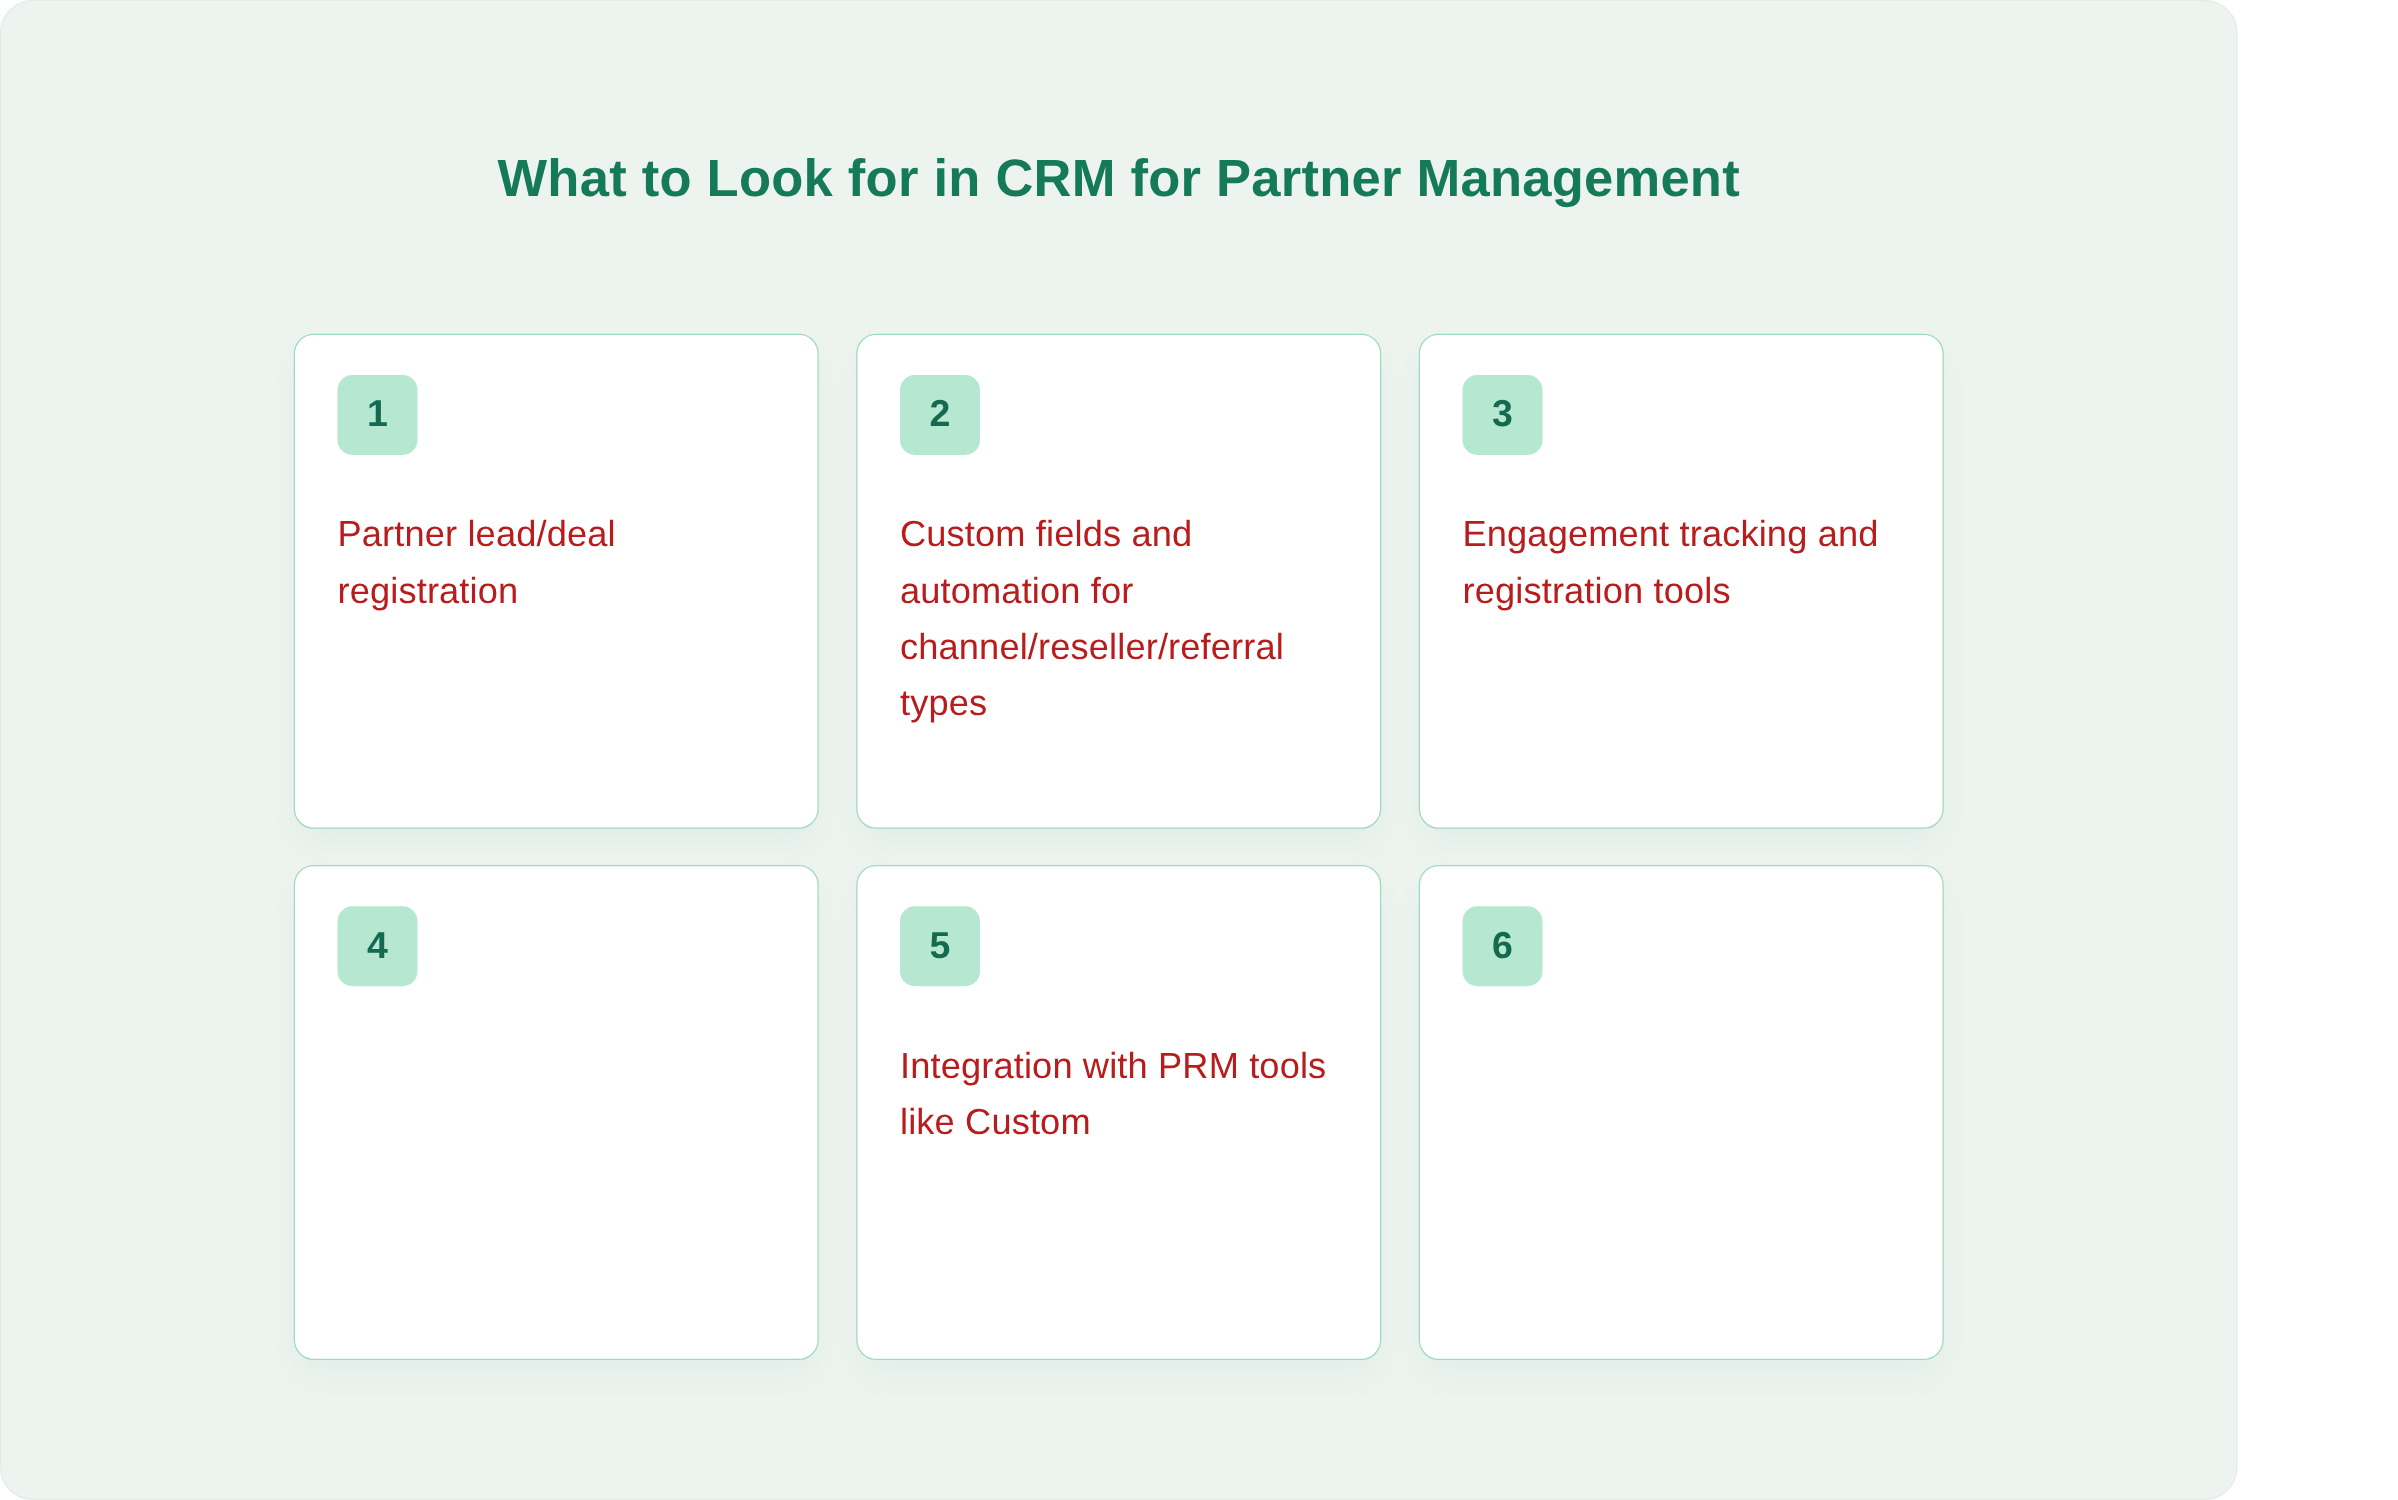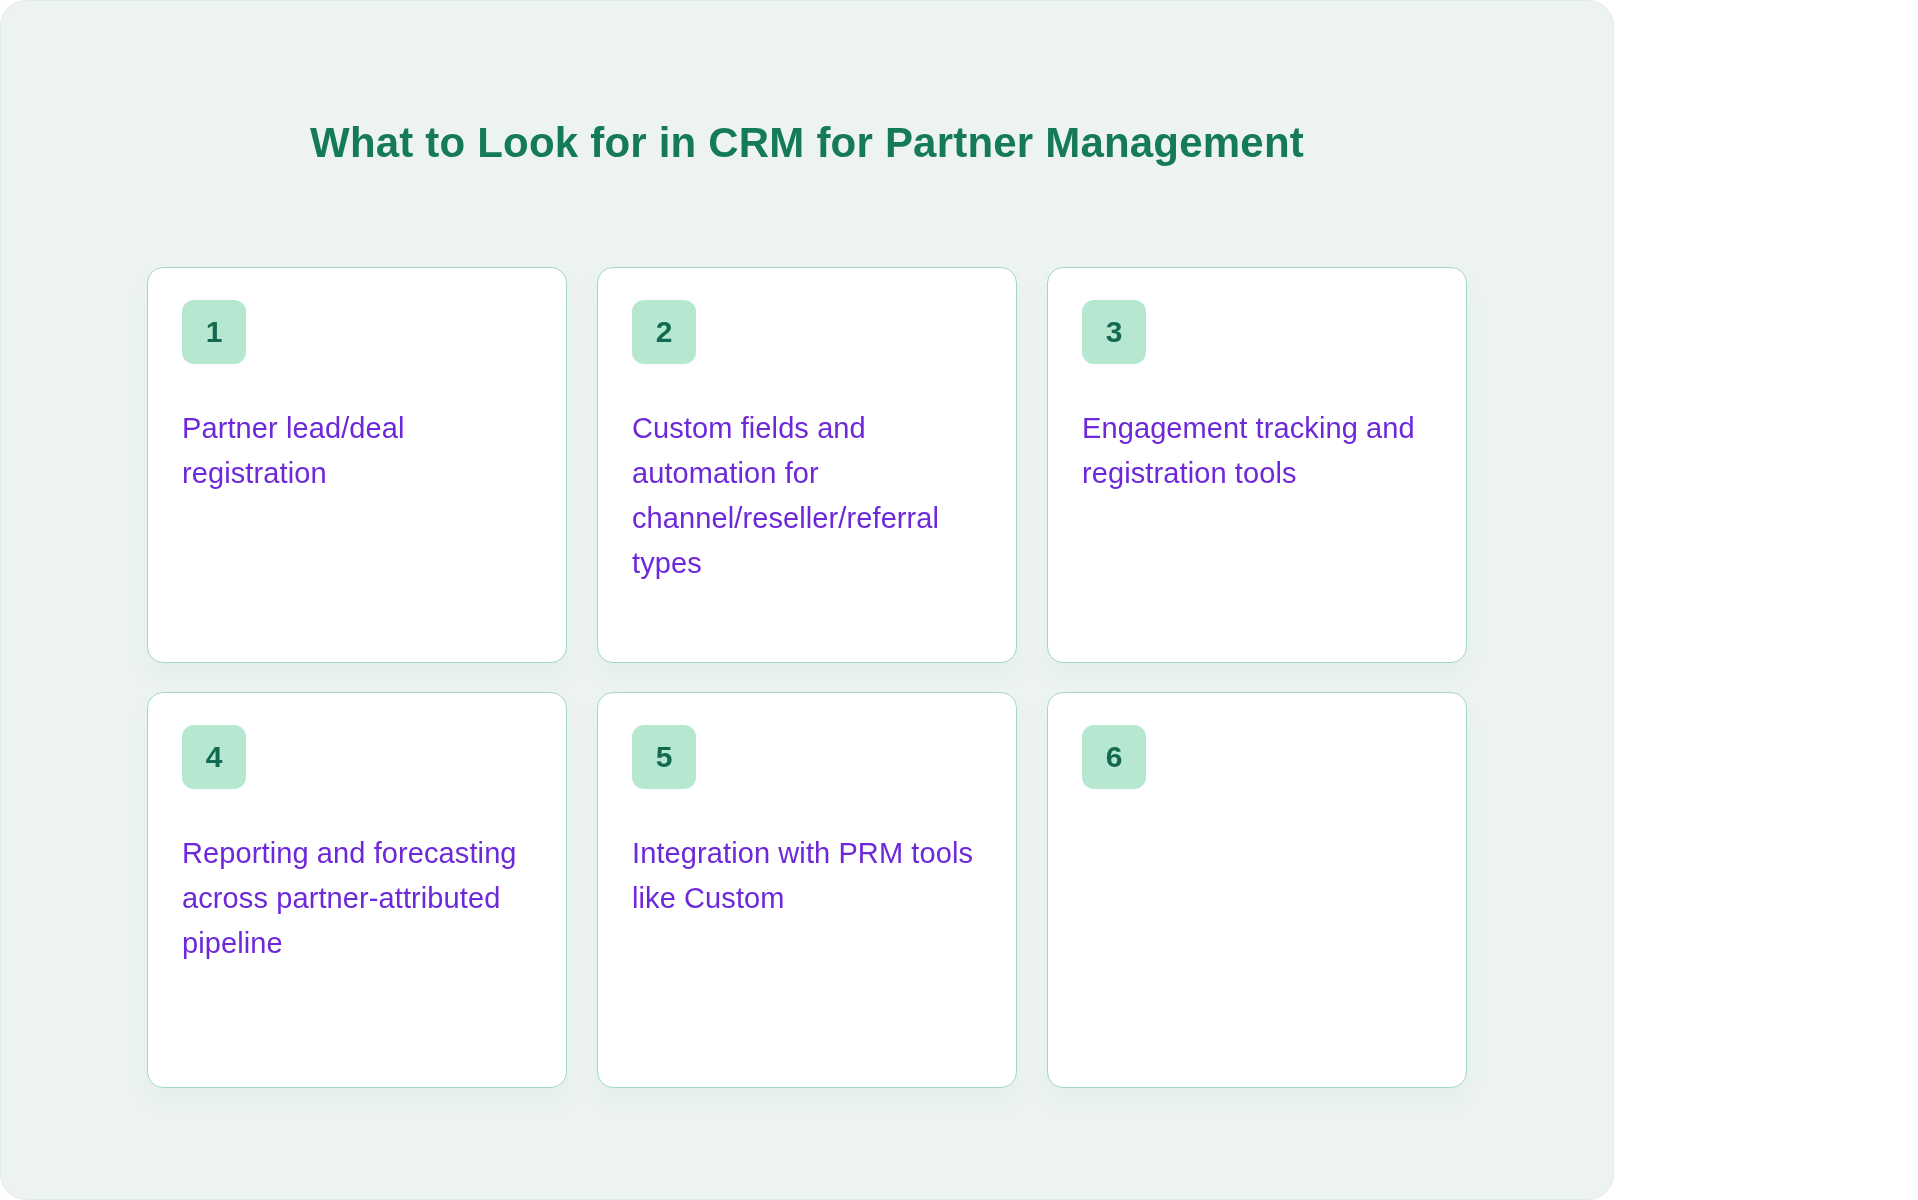--- a/index.html
+++ b/index.html
@@ -5,21 +5,21 @@
   * { margin: 0; padding: 0; box-sizing: border-box; }
 
   html, body {
     width: 1918px;
     height: 1200px;
     background: #ffffff;
     font-family: "Liberation Sans", sans-serif;
   }
 
   .page {
-    width: 1614px;
+    width: 1790px;
     height: 1200px;
     background: #edf4f0;
     border-radius: 26px;
     border: 1px solid #e2ece7;
     overflow: hidden;
   }
 
   .page-title {
     margin-top: 118px;
     text-align: center;
@@ -57,21 +57,21 @@
     justify-content: center;
     font-size: 30px;
     font-weight: 700;
     color: #136a50;
   }
 
   .card-text {
     margin-top: 42px;
     font-size: 29px;
     line-height: 1.55;
-    color: #6d28d9;
+    color: #b91c1c;
     letter-spacing: 0.1px;
   }
 </style>
 </head>
 <body>
 
 <div class="page">
 
   <h1 class="page-title">What to Look for in CRM for Partner Management</h1>
 
@@ -95,21 +95,20 @@
       <div class="badge">
         <span>3</span>
       </div>
       <div class="card-text">Engagement tracking and registration tools</div>
     </div>
 
     <div class="card">
       <div class="badge">
         <span>4</span>
       </div>
-      <div class="card-text">Reporting and forecasting across partner-attributed pipeline</div>
     </div>
 
     <div class="card">
       <div class="badge">
         <span>5</span>
       </div>
       <div class="card-text">Integration with PRM tools like Custom</div>
     </div>
 
     <div class="card">

